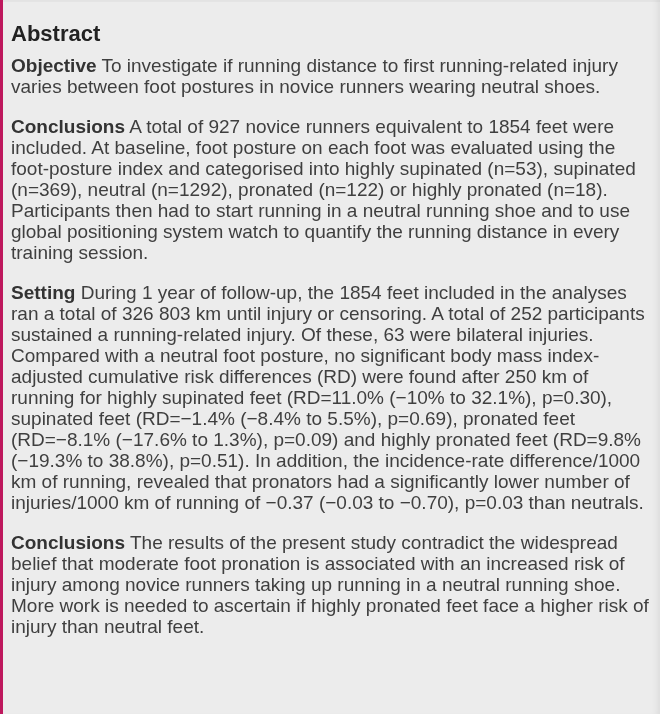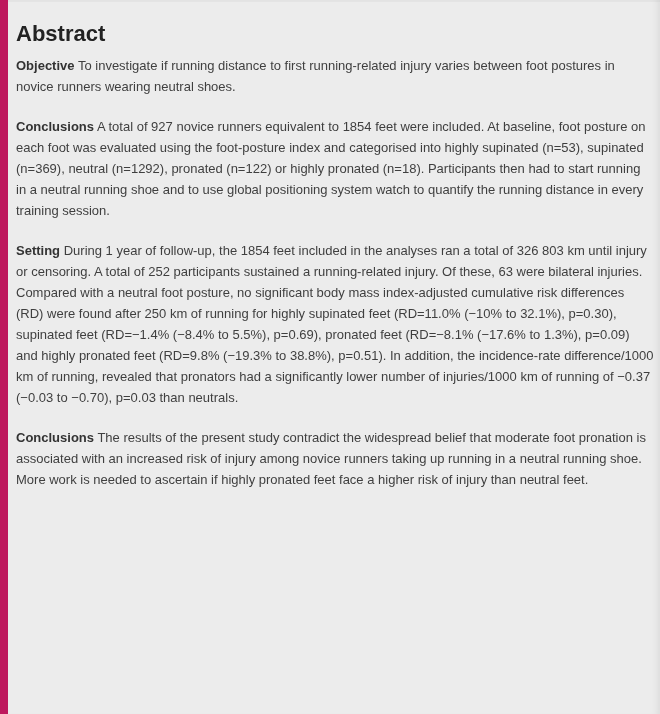--- a/index.html
+++ b/index.html
@@ -2,35 +2,35 @@
 <html><head>
 <meta charset="utf-8">
 <style>
   html,body{margin:0;padding:0;background:#ececec;}
   .page{
     position:relative;
     width:660px;height:714px;
     box-sizing:border-box;
     overflow:hidden;
     background:#ececec;
-    border-left:8px solid #be185d;
+    border-left:3px solid #be185d;
     box-shadow:inset -7px 0 7px -5px rgba(0,0,0,0.08), inset 0 2px 0 rgba(0,0,0,0.03);
     padding:22px 6px 0 8px;
     font-family:"Liberation Sans", sans-serif;
   }
   h1.abstract-heading{
     margin:0 0 9px 0;
     font-size:22px;
     line-height:24px;
     font-weight:bold;
     color:#222222;
   }
   p.section{
     margin:0 0 19px 0;
-    font-size:13px;
+    font-size:19px;
     line-height:21px;
     color:#3f3f3f;
   }
   p.section b{
     color:#333333;
     font-weight:bold;
   }
   .watermark{
     position:absolute;
     left:35px;

